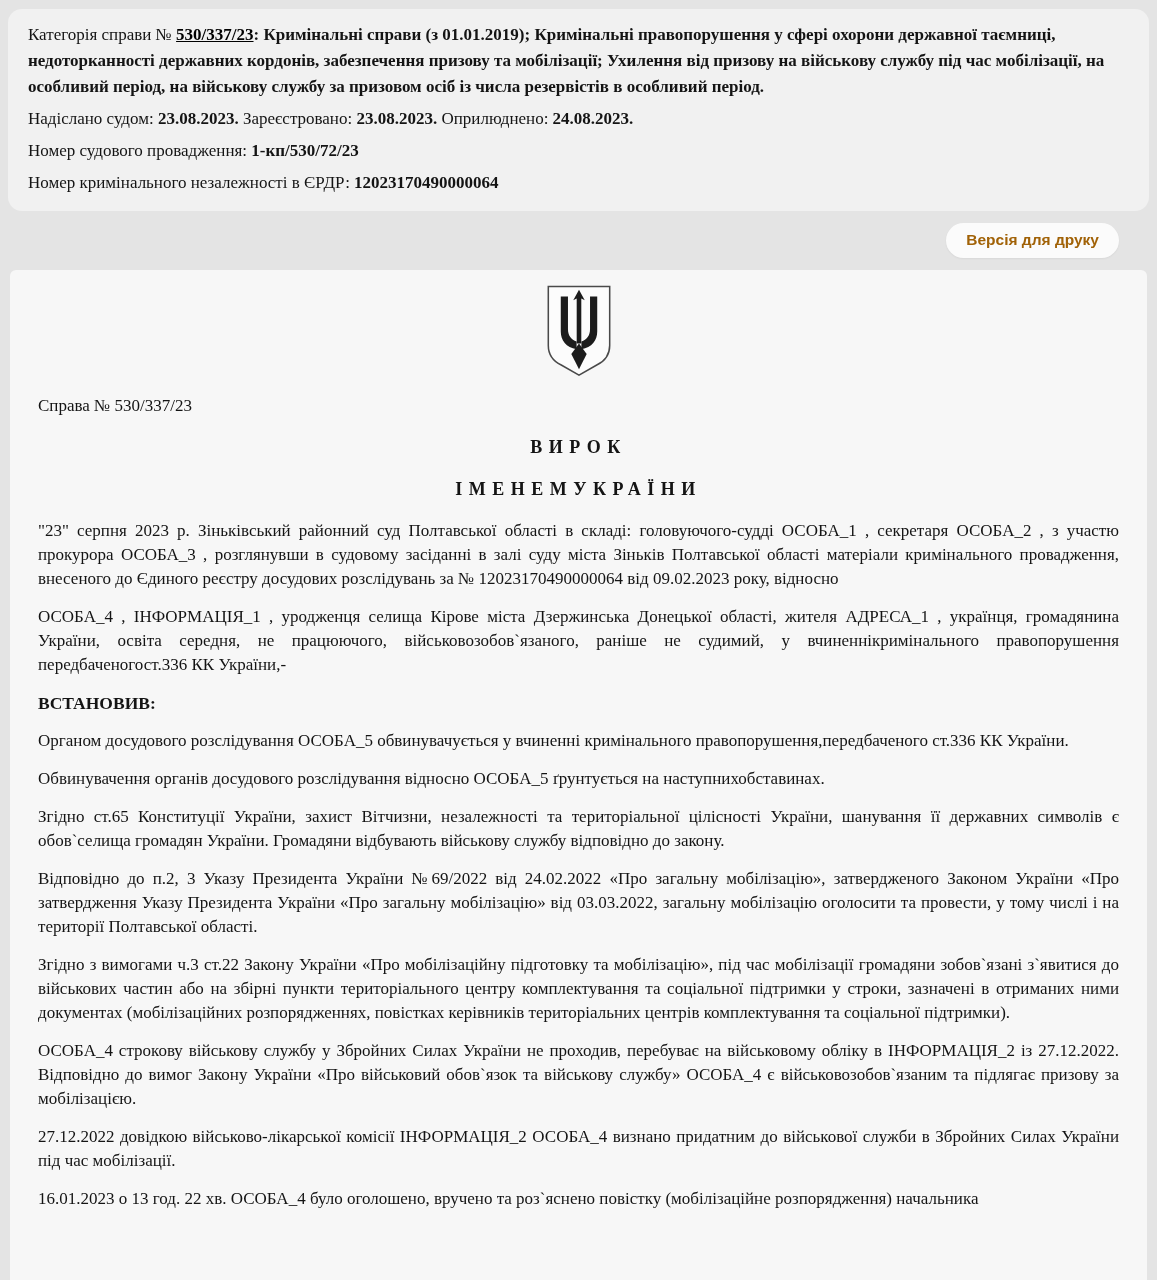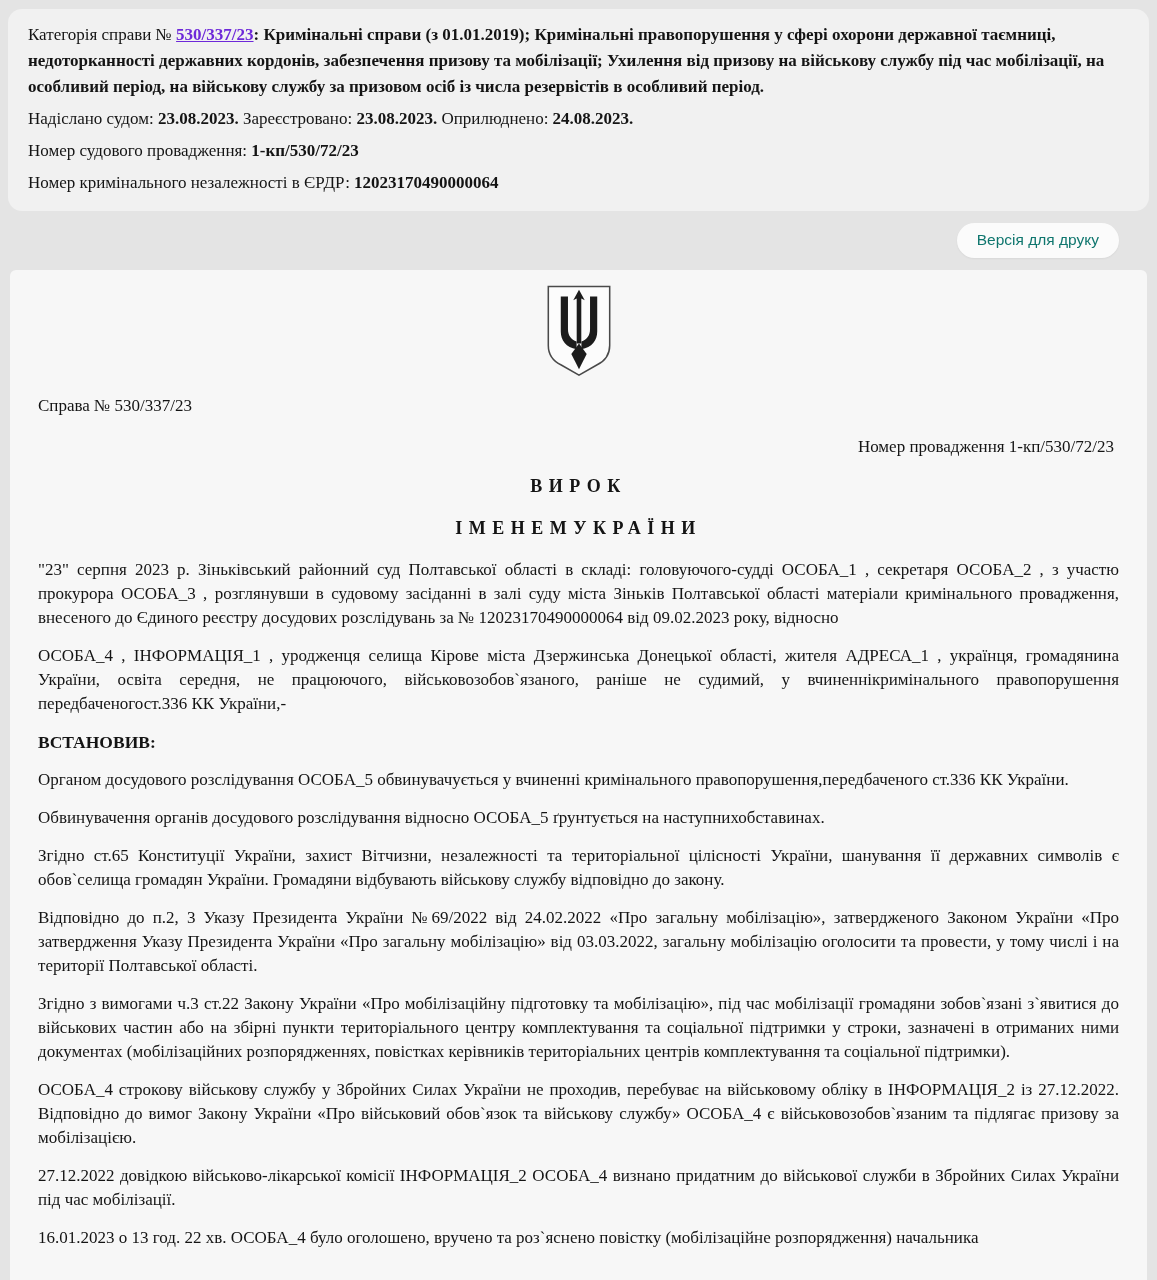--- a/index.html
+++ b/index.html
@@ -23,21 +23,21 @@
     margin:9px 8px 0 8px;
     background:#f1f1f1;
     border-radius:14px;
     padding:13px 22px 9px 20px;
     font-size:17px;
   }
   .case-info p{margin:0 0 6px 0;line-height:26px;}
   .case-info .category{font-weight:bold;}
   .case-info .cat-label{font-weight:normal;}
   .case-number-link{
-    color:#6d28d9;
+    color:#000000;
     font-weight:bold;
     text-decoration:underline;
     cursor:pointer;
   }
   .case-info .lbl{font-weight:normal;}
   .case-info .val{font-weight:bold;}
 
   
   .toolbar{
     height:59px;
@@ -46,22 +46,22 @@
     justify-content:flex-end;
     padding-right:38px;
   }
   .print-btn{
     background:#fbfbfb;
     border:none;
     border-radius:18px;
     padding:8px 20px 9px 20px;
     font-family:"Liberation Sans", sans-serif;
     font-size:15.5px;
-    font-weight:400;
-    color:#0f766e;
+    font-weight:700;
+    color:#a16207;
     cursor:pointer;
     box-shadow:0 1px 2px rgba(0,0,0,0.05);
   }
 
   
   .doc{
     margin:0 10px;
     min-height:1030px;
     background:#f7f7f7;
     border-radius:6px 6px 0 0;
@@ -138,21 +138,20 @@
           <path d="M36 6 L42 17 L38.4 15.2 L38.4 62 L33.6 62 L33.6 15.2 L30 17 Z"></path>
           <path d="M17 13 H24.5 V47 C24.5 54 28 58 33.5 60 L33.5 68 C22.5 66 17 59 17 49.5 Z"></path>
           <path d="M55 13 H47.5 V47 C47.5 54 44 58 38.5 60 L38.5 68 C49.5 66 55 59 55 49.5 Z"></path>
           <path d="M36 62 L44 73 L36 89 L28 73 Z"></path>
         </g>
       </svg>
     </div>
 
     <div class="doc-text">
       <p class="case-line">Справа № 530/337/23</p>
-      <p class="proc-line">Номер провадження 1-кп/530/72/23</p>
 
       <p class="title">ВИРОК</p>
       <p class="title">ІМЕНЕМУКРАЇНИ</p>
 
       <p class="para">"23" серпня 2023 р. Зіньківський районний суд Полтавської області в складі: головуючого-судді ОСОБА_1 , секретаря ОСОБА_2 , з участю прокурора ОСОБА_3 , розглянувши в судовому засіданні в залі суду міста Зіньків Полтавської області матеріали кримінального провадження, внесеного до Єдиного реєстру досудових розслідувань за № 12023170490000064 від 09.02.2023 року, відносно</p>
       <p class="para">ОСОБА_4 , ІНФОРМАЦІЯ_1 , уродженця селища Кірове міста Дзержинська Донецької області, жителя АДРЕСА_1 , українця, громадянина України, освіта середня, не працюючого, військовозобов`язаного, раніше не судимий, у вчиненнікримінального правопорушення передбаченогост.336 КК України,-</p>
 
       <p class="para heading">ВСТАНОВИВ:</p>
 
       <p class="para">Органом досудового розслідування ОСОБА_5 обвинувачується у вчиненні кримінального правопорушення,передбаченого ст.336 КК України.</p>

